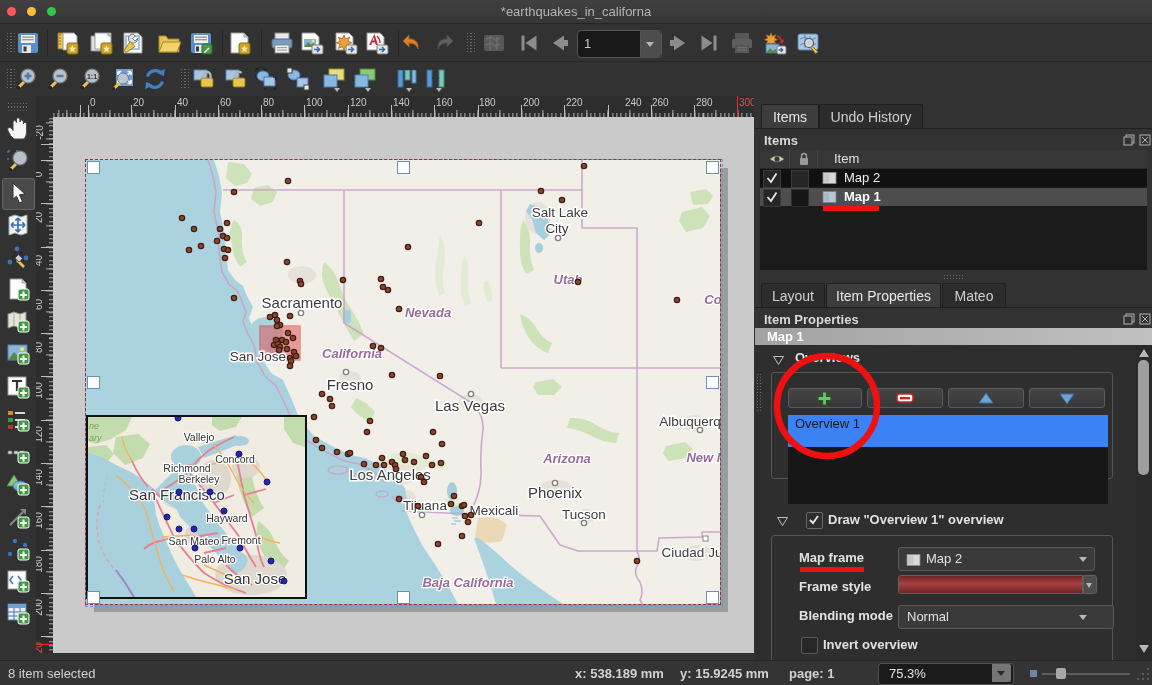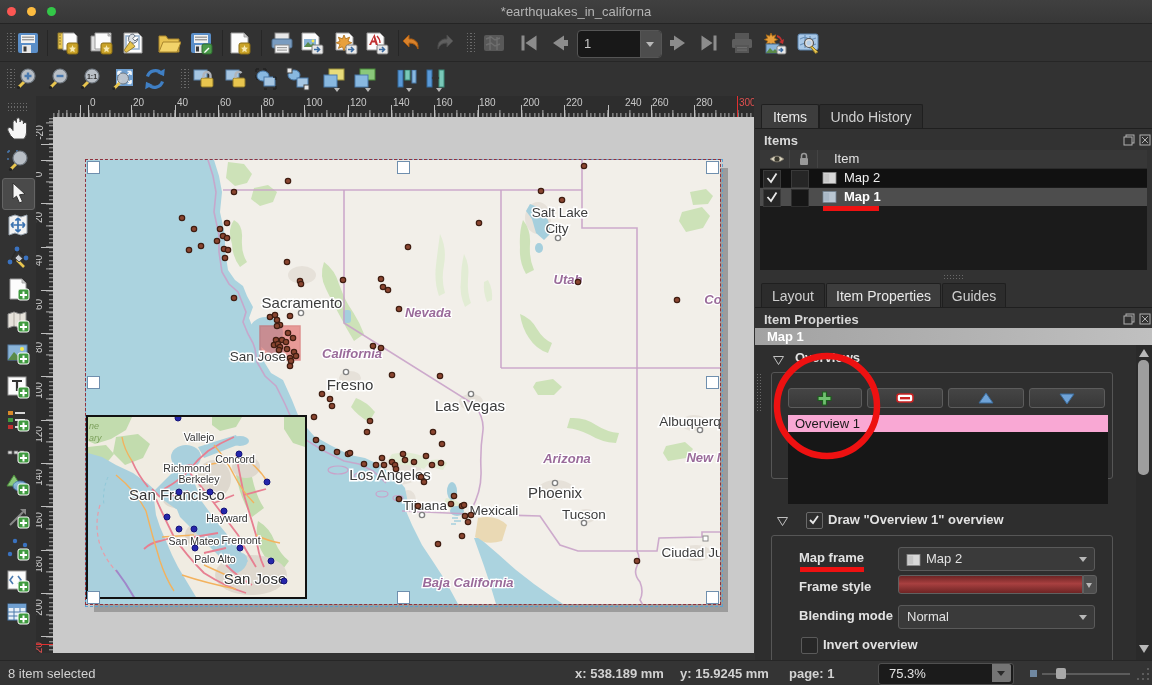--- a/index.html
+++ b/index.html
@@ -839,21 +839,21 @@
       <div class="lbl" style="left:84px;top:1px;font-weight:bold;color:#fff;">Map 1</div>
     </div>
 
     <div class="abs" style="left:63px;top:56px;width:56px;height:5px;background:#ee1111;"></div>
   </div>
 
   <div class="hgrip" style="left:188px;top:178px;width:22px;"></div>
 
   <div class="tab" style="left:6px;top:187px;width:64px;">Layout</div>
   <div class="tab act" style="left:71px;top:187px;width:115px;">Item Properties</div>
-  <div class="tab" style="left:187px;top:187px;width:64px;">Guides</div>
+  <div class="tab" style="left:187px;top:187px;width:64px;">Mateo</div>
   <div class="abs" style="left:0;top:211px;width:397px;height:1px;background:#1f1f1f;"></div>
 
   <div class="lbl" style="left:9px;top:216px;font-weight:bold;color:#d8d8d8;">Item Properties</div>
   <svg class="abs" style="left:368px;top:217px;" width="12" height="12" viewBox="0 0 12 12">
         <rect x="3" y="1" width="8" height="8" fill="none" stroke="#b0b0b0"></rect>
         <rect x="1" y="3" width="8" height="8" fill="#323232" stroke="#b0b0b0"></rect>
       </svg>
   <svg class="abs" style="left:384px;top:217px;" width="12" height="12" viewBox="0 0 12 12">
         <rect x="1" y="1" width="10" height="10" fill="none" stroke="#b0b0b0"></rect>
         <path d="M3,3 l6,6 M9,3 l-6,6" stroke="#b0b0b0"></path>
@@ -885,21 +885,21 @@
     <div class="pbtn" style="left:193px;top:43px;width:76px;"></div>
     <svg class="abs" style="left:223px;top:47px;" width="16" height="12" viewBox="0 0 16 12">
           <path d="M8,1 L15,11 H1 Z" fill="#6fa3d8" stroke="#3a6a9a" stroke-width="1"></path>
         </svg>
     <div class="pbtn" style="left:274px;top:43px;width:76px;"></div>
     <svg class="abs" style="left:304px;top:48px;" width="16" height="12" viewBox="0 0 16 12">
           <path d="M1,1 H15 L8,11 Z" fill="#6fa3d8" stroke="#3a6a9a" stroke-width="1"></path>
         </svg>
 
     <div class="abs" style="left:33px;top:70px;width:320px;height:89px;background:#171717;">
-      <div class="abs" style="left:0;top:0;width:320px;height:17px;background:#f9a8d4;">
+      <div class="abs" style="left:0;top:0;width:320px;height:32px;background:#3b82f6;">
         <div class="abs" style="left:7px;top:1px;color:#1a1a1a;font-size:13px;">Overview 1</div>
       </div>
     </div>
 
     <svg class="abs" style="left:22px;top:172px;" width="11" height="9" viewBox="0 0 11 9">
           <path d="M0.5,0.5 h10 l-5,8 z" fill="none" stroke="#c0c0c0"></path>
         </svg>
     <div class="abs" style="left:51px;top:167px;width:15px;height:15px;background:#2e2e2e;border:1px solid #6a6a6a;border-radius:2px;"></div>
     <svg class="abs" style="left:53px;top:169px;" width="12" height="12" viewBox="0 0 12 12">
           <path d="M2,6 l3,3 5,-7" stroke="#e8e8e8" stroke-width="1.8" fill="none"></path>
@@ -918,21 +918,21 @@
       <div class="abs" style="left:27px;top:3px;">Map 2</div>
       <div class="carr" style="left:180px;top:9px;"></div>
     </div>
 
     <div class="lbl" style="left:44px;top:234px;font-weight:bold;">Frame style</div>
     <div class="abs" style="left:143px;top:230px;width:185px;height:19px;border:1px solid #606060;border-radius:3px 0 0 3px;background:linear-gradient(#6e2424,#a84040 45%,#6e2424);box-sizing:border-box;"></div>
     <div class="abs" style="left:328px;top:230px;width:14px;height:19px;background:#4d4d4d;border:1px solid #606060;border-radius:0 3px 3px 0;box-sizing:border-box;"></div>
     <div class="carr" style="left:331px;top:238px;border-left-width:3.5px;border-right-width:3.5px;"></div>
 
     <div class="lbl" style="left:44px;top:263px;font-weight:bold;">Blending mode</div>
-    <div class="combo" style="left:143px;top:260px;width:197px;">
+    <div class="combo" style="left:143px;top:260px;width:216px;">
       <div class="abs" style="left:8px;top:3px;">Normal</div>
       <div class="carr" style="left:180px;top:9px;"></div>
     </div>
 
     <div class="abs" style="left:46px;top:292px;width:15px;height:15px;background:#272727;border:1px solid #5a5a5a;border-radius:2px;"></div>
     <div class="lbl" style="left:68px;top:292px;font-weight:bold;">Invert overview</div>
   </div>
 
   <div class="abs" style="left:381px;top:249px;width:16px;height:315px;background:#2a2a2a;">
     <svg class="abs" style="left:3px;top:4px;" width="10" height="8" viewBox="0 0 10 8">

